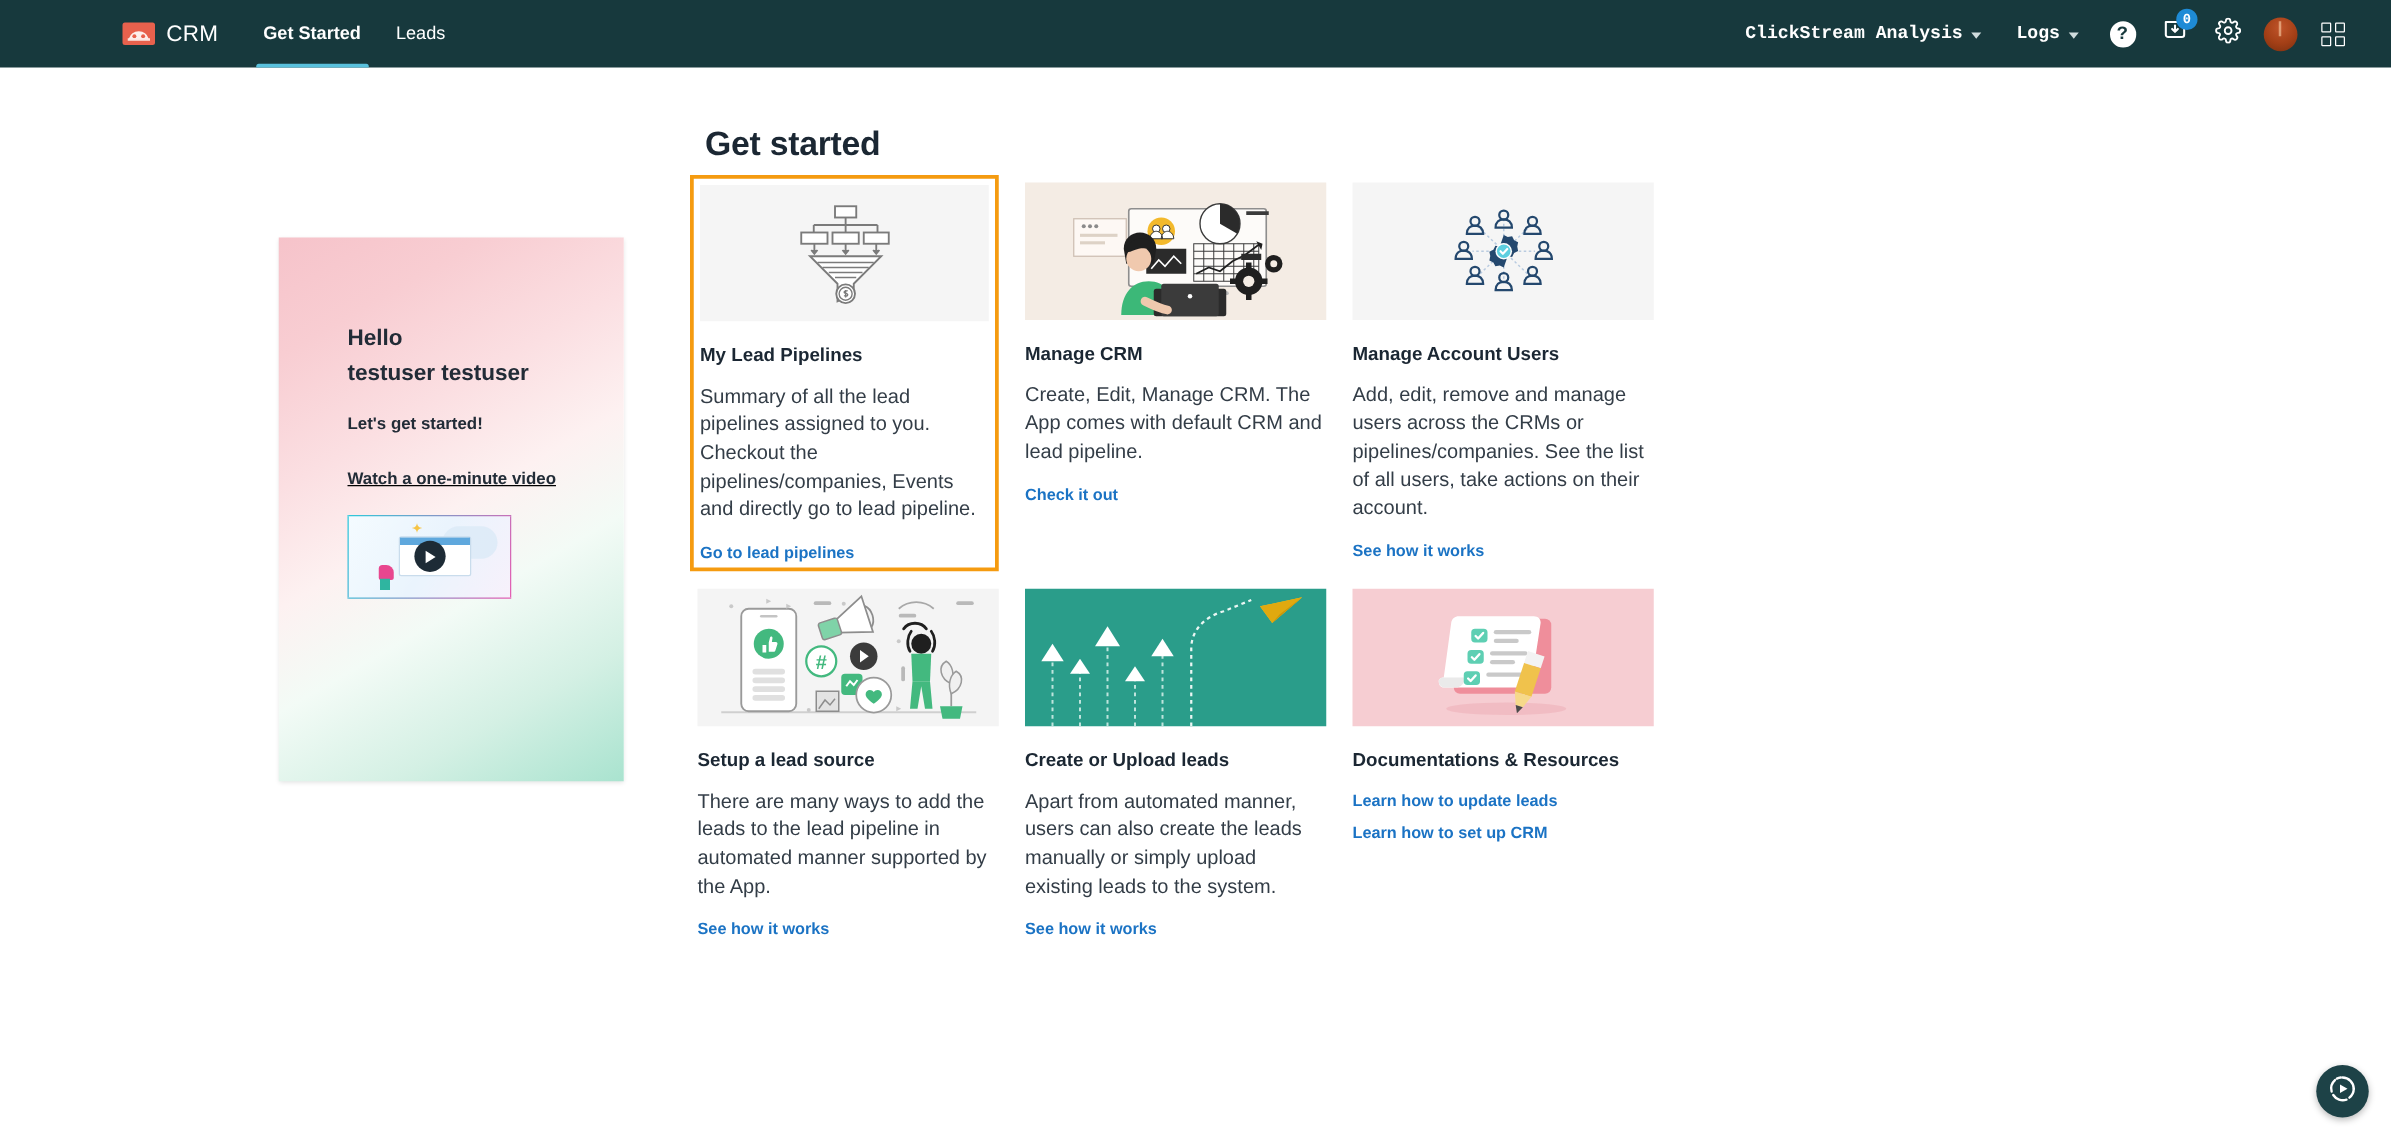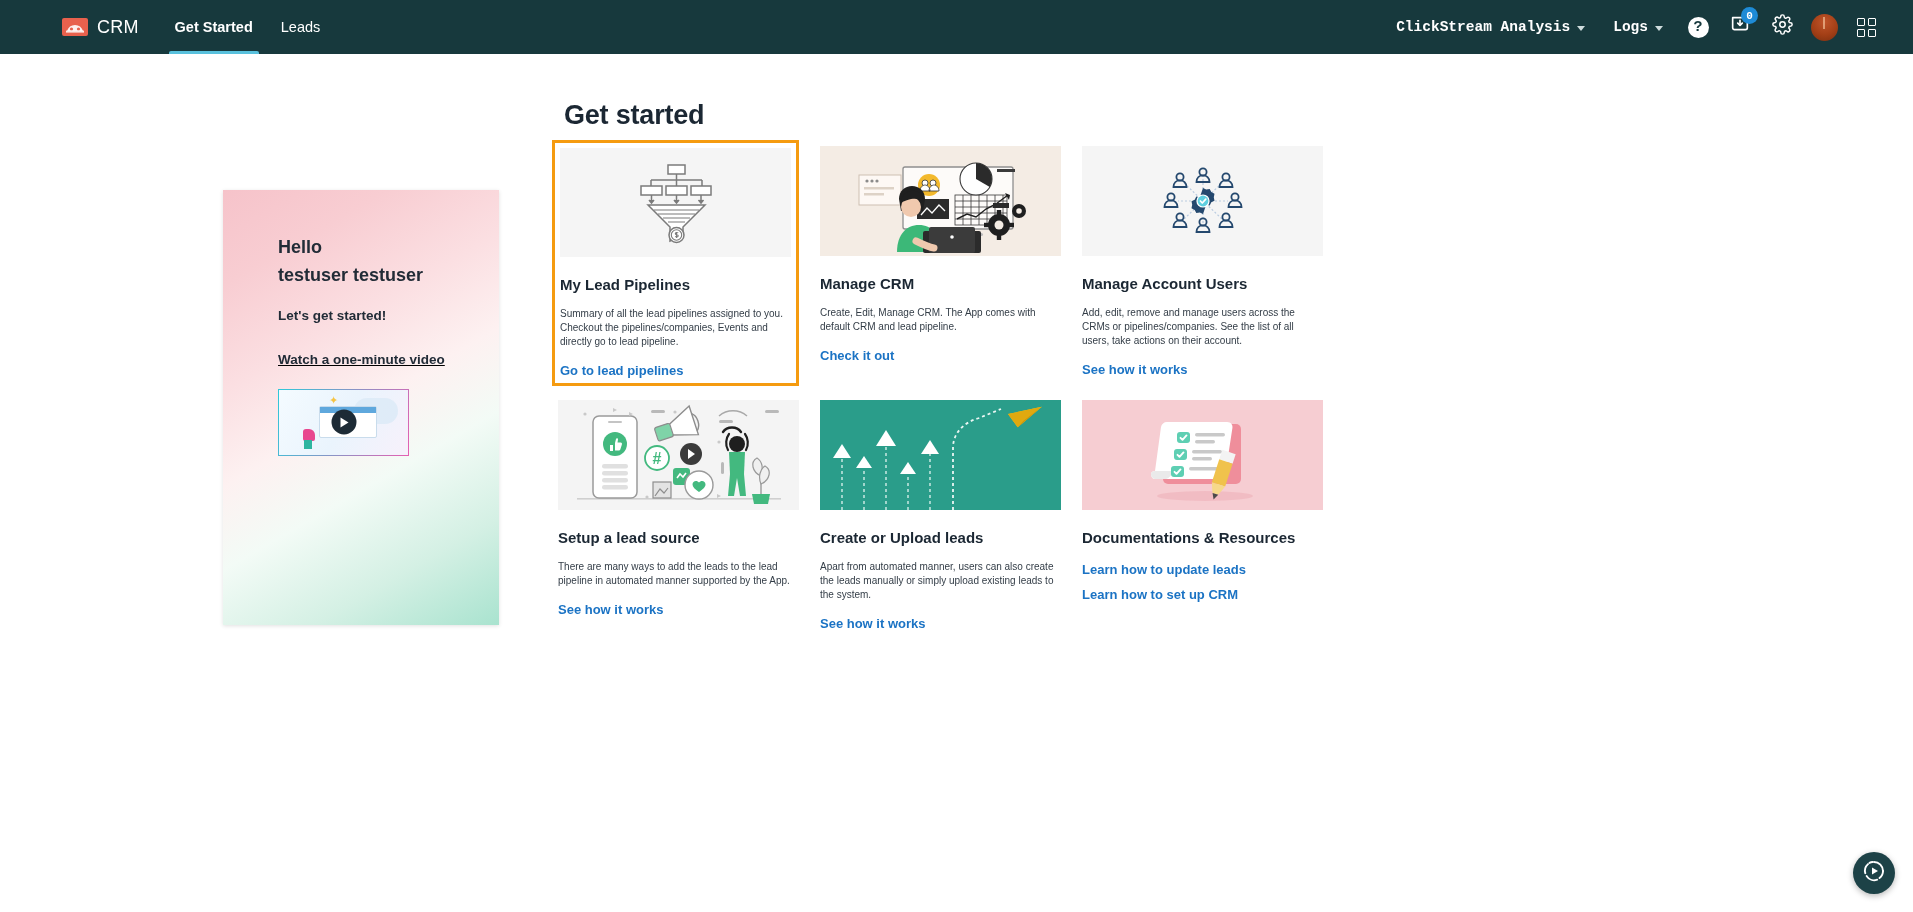--- a/index.html
+++ b/index.html
@@ -11,21 +11,21 @@
   }
 
   
   .topbar {
     height: 54px;
     background: #17393d;
     display: flex;
     align-items: stretch;
     position: relative;
   }
-  .topbar-left { display: flex; align-items: stretch; padding-left: 62px; }
+  .topbar-left { display: flex; align-items: stretch; padding-left: 98px; }
   .brand {
     display: flex; align-items: center; gap: 9px;
     padding-right: 22px;
   }
   .brand-logo {
     width: 26px; height: 18px;
     background: #e8614d;
     border-radius: 2px;
     position: relative; overflow: hidden;
     display: flex; align-items: center; justify-content: center;
@@ -106,21 +106,21 @@
 
   
   .welcome {
     position: absolute; left: 223px; top: 136px;
     width: 276px; height: 435px;
     background:
       linear-gradient(150deg,
         #f6c3ca 0%, #f8cdd2 16%, #fbdfe2 34%,
         #fdf1f1 50%, #f3fbf6 64%, #d4f0e4 82%, #a9e3cf 100%);
     box-shadow: 0 1px 4px rgba(0,0,0,.12);
-    padding: 44px 30px 0 55px;
+    padding: 67px 30px 0 55px;
   }
   .welcome-hello { font-size: 18px; font-weight: 700; color: #222c37; line-height: 1.55; }
   .welcome-user  { font-size: 18px; font-weight: 700; color: #222c37; line-height: 1.55; }
   .welcome-body  { font-size: 13.5px; color: #2c3742; line-height: 1.52; margin-top: 14px; }
   .welcome-cta   { font-size: 13.5px; font-weight: 700; color: #222c37; margin-top: 18px; }
   .welcome-links { margin-top: 26px; text-decoration: underline; }
   .welcome-link  { font-size: 13.5px; font-weight: 700; color: #222c37; line-height: 1.62; cursor: pointer; }
   .video-thumb {
     margin-top: 18px;
     width: 131px; height: 67px;
@@ -190,21 +190,21 @@
   .card-media {
     height: 110px; width: 100%;
     position: relative; overflow: hidden;
   }
   .card.highlighted .card-media { height: 109px; }
   .card-title {
     font-size: 15px; font-weight: 700; color: #1b2733;
     margin-top: 18px; line-height: 1.3;
   }
   .card-desc {
-    font-size: 10px; color: #333d47; line-height: 1.42;
+    font-size: 16px; color: #333d47; line-height: 1.42;
     margin-top: 12px;
   }
   .card-link {
     font-size: 13px; font-weight: 700; color: #1b73c4;
     margin-top: 14px; display: block; cursor: pointer;
   }
   .card-link + .card-link { margin-top: 10px; }
 
   
   .media-funnel  { background: #f5f5f5; }

